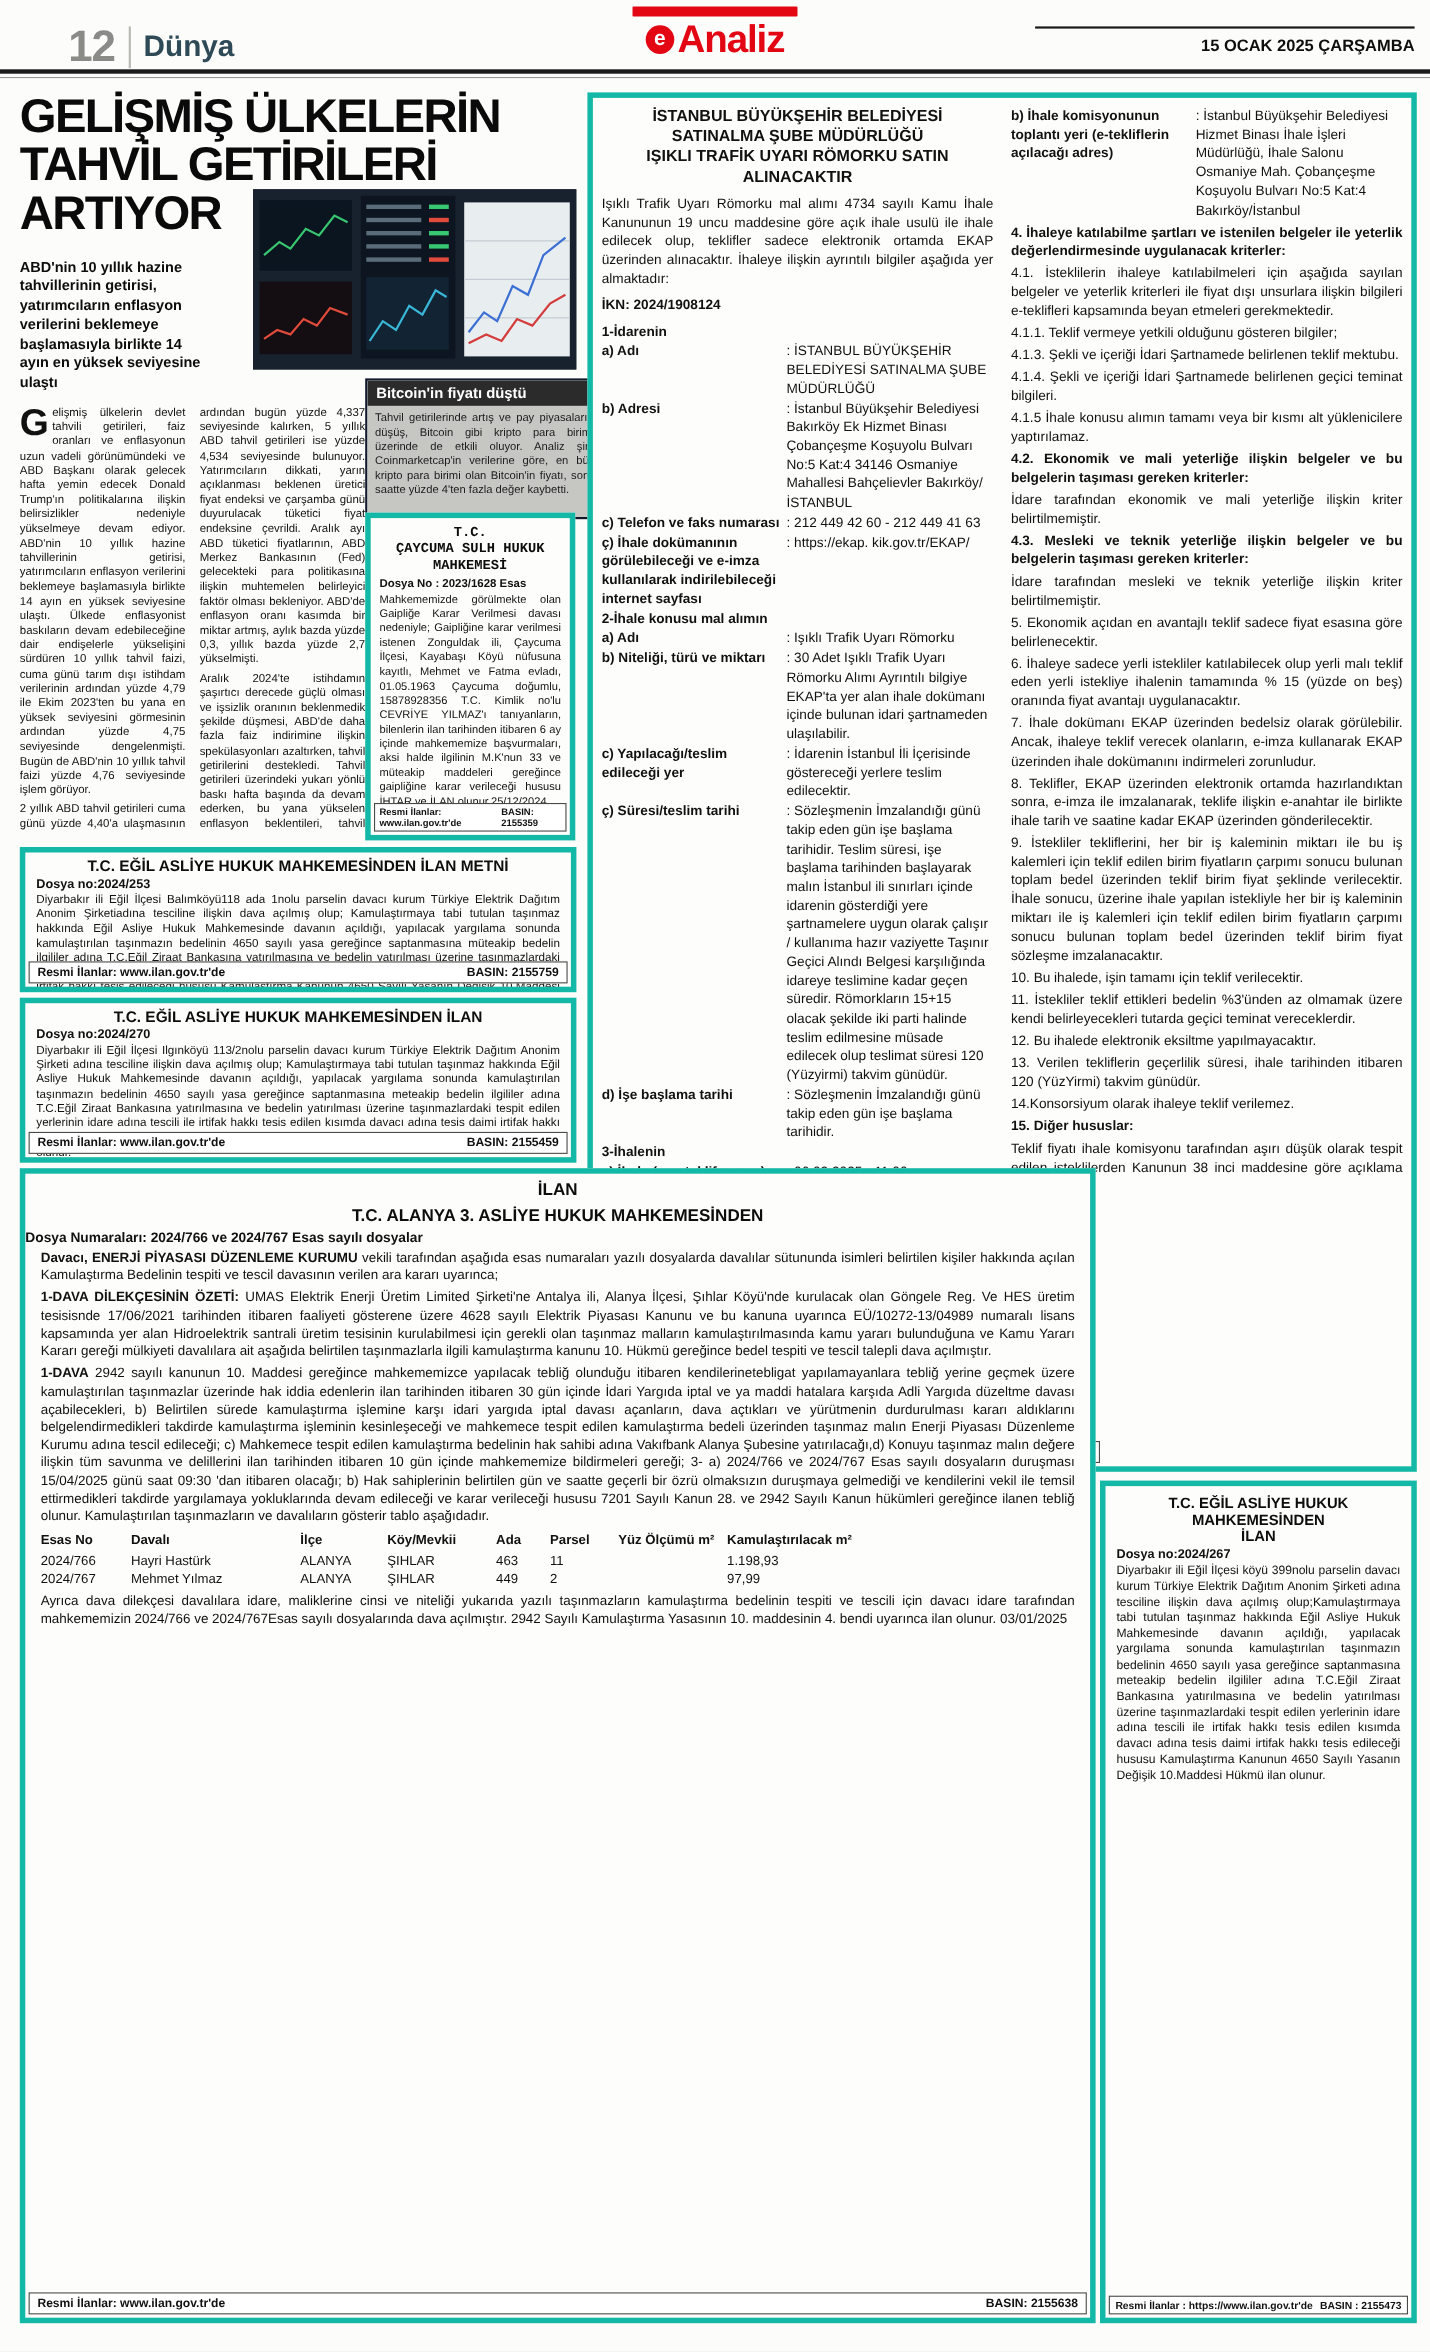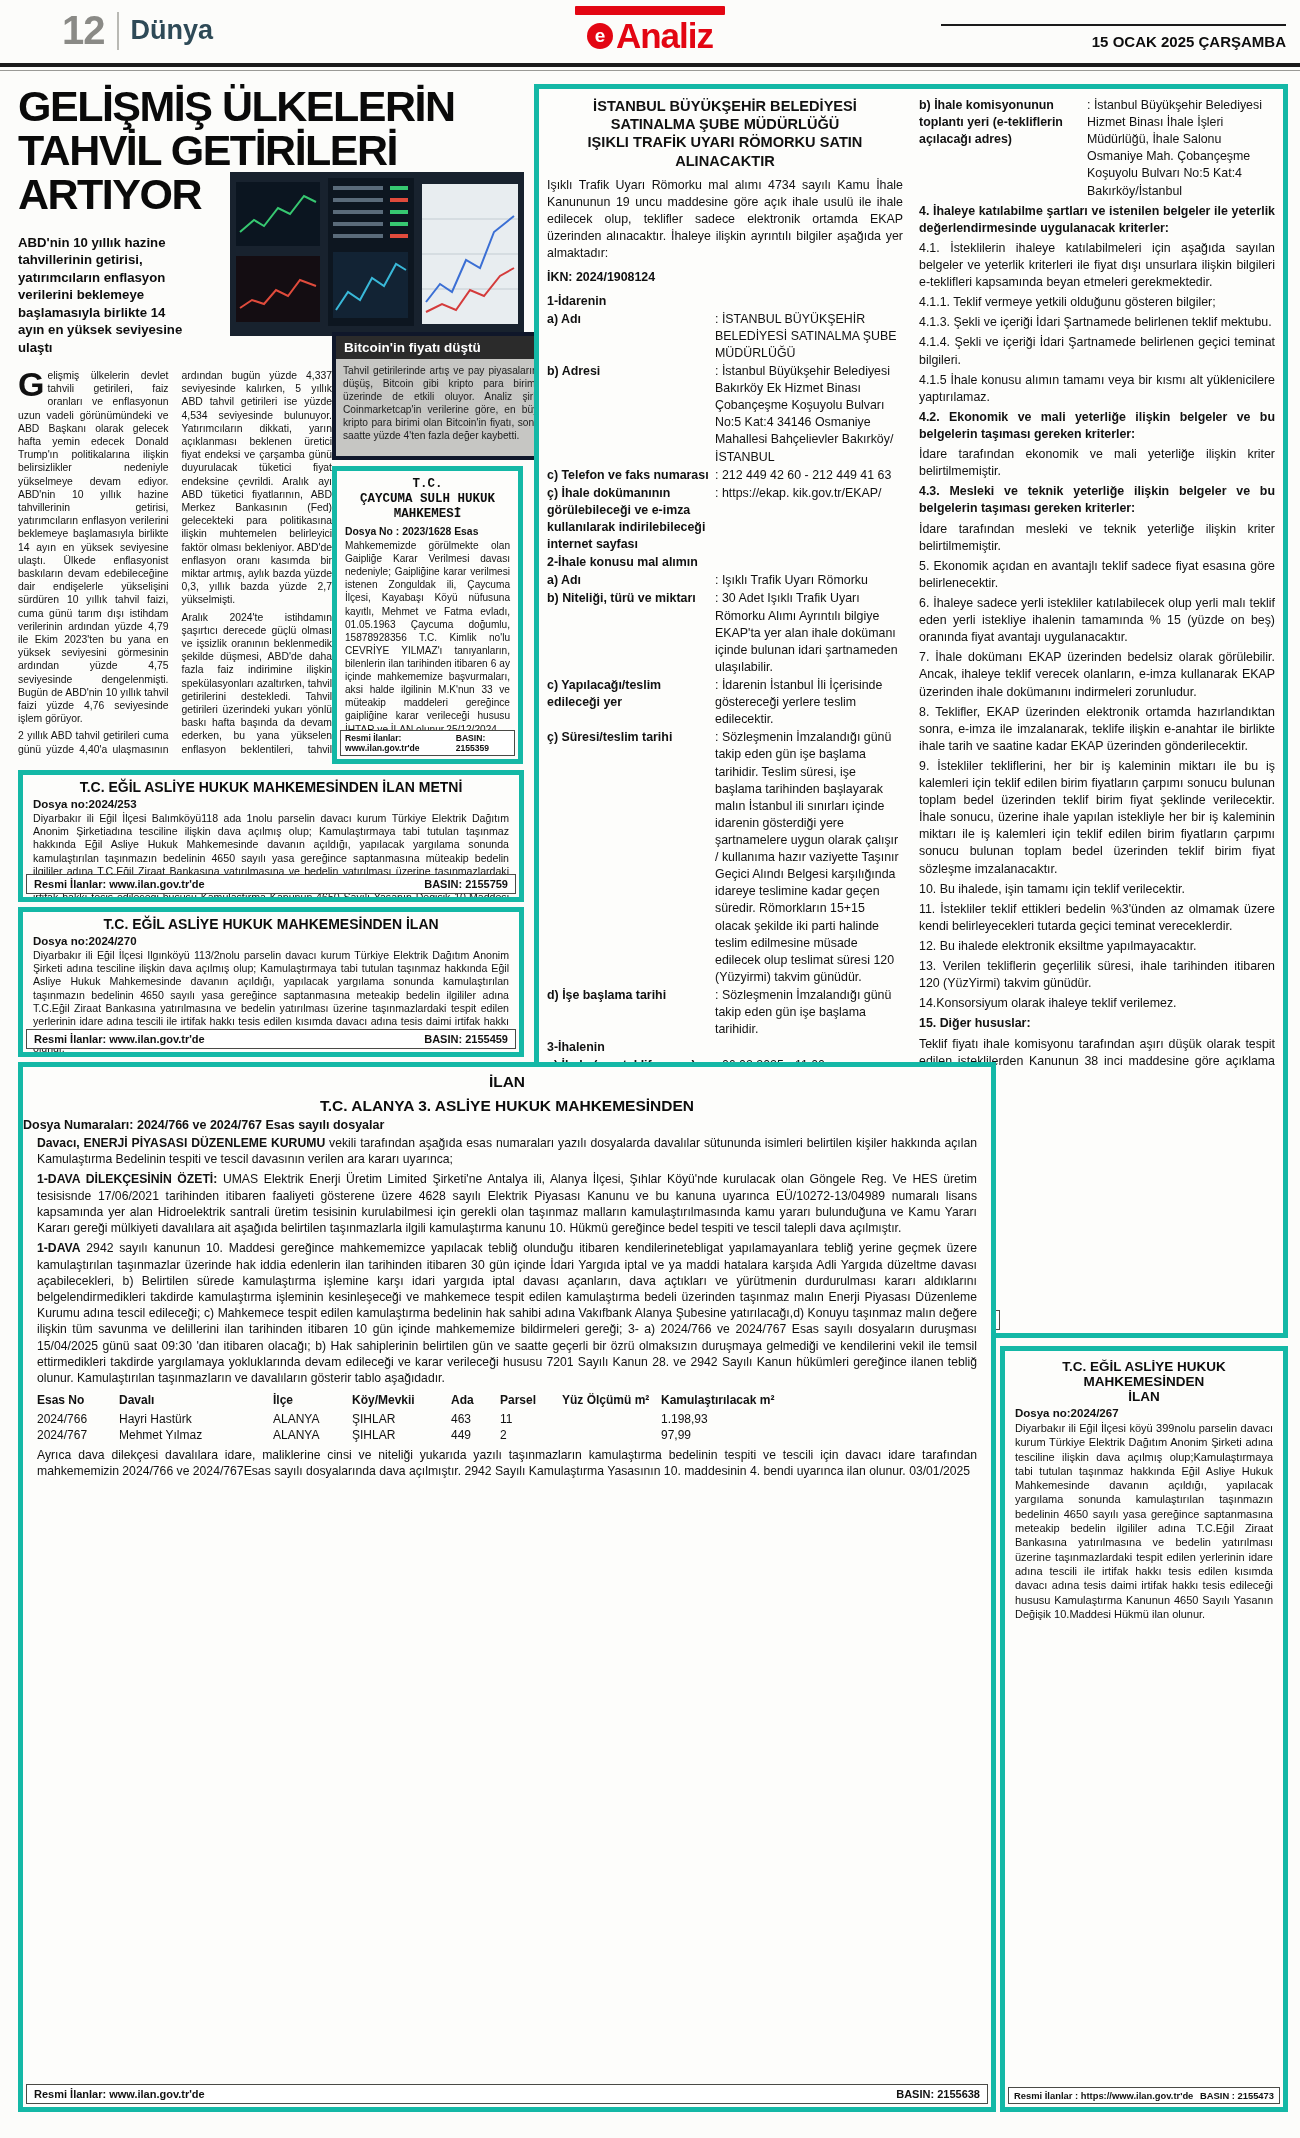--- a/index.html
+++ b/index.html
@@ -1,21 +1,21 @@
 <!DOCTYPE html>
 <html lang="tr"><head>
 <meta charset="utf-8">
 <style>
   html,body{margin:0;padding:0;background:#e9e9e5;}
   #page{position:relative;width:1300px;height:2138px;background:#fcfcfa;margin:0 auto;
         font-family:"Liberation Sans","DejaVu Sans",sans-serif;color:#111;overflow:hidden;}
 
   
   header{position:absolute;left:0;top:0;width:100%;height:78px;}
-  .hdr-left{position:absolute;left:62px;top:8px;display:flex;align-items:center;gap:12px;justify-content:space-between;}
+  .hdr-left{position:absolute;left:62px;top:20px;display:flex;align-items:center;gap:12px;justify-content:space-between;}
   .hdr-num{font-size:40px;font-weight:bold;color:#8a8a86;letter-spacing:-1px;}
   .hdr-sep{width:2px;height:38px;background:#b9b9b4;display:inline-block;}
   .hdr-section{font-size:27px;font-weight:bold;color:#2e4a57;}
   .brand{position:absolute;left:50%;top:6px;transform:translateX(-50%);text-align:center;}
   .brand-tag{height:9px;width:150px;background:#e30613;margin:0 auto 1px auto;border-radius:1px;}
   .brand-row{display:flex;align-items:center;justify-content:center;gap:3px;}
   .brand-icon{width:26px;height:26px;border-radius:50%;background:#e30613;color:#fff;
               font-weight:900;font-size:19px;display:flex;align-items:center;justify-content:center;}
   .brand-text{color:#e30613;font-size:35px;font-weight:900;letter-spacing:-1px;}
   .hdr-date-wrap{position:absolute;right:14px;top:24px;text-align:right;}
@@ -44,21 +44,21 @@
   .photo{position:absolute;left:212px;top:88px;width:294px;height:164px;margin:0;background:#18222e;}
   .lede{position:absolute;left:0;top:150px;width:168px;margin:0;font-size:13.2px;font-weight:bold;
         line-height:1.32;text-align:left;color:#0d0d0d;}
   .article-body{position:absolute;left:0;top:285px;width:314px;height:394px;
                 column-count:2;column-gap:13px;font-size:10.4px;line-height:1.27;
                 text-align:justify;overflow:hidden;}
   .apara{margin:0 0 4px 0;}
   .apara.first::first-letter{float:left;font-size:34px;line-height:26px;font-weight:bold;padding:2px 3px 0 0;}
 
   
-  .bitcoin{position:absolute;left:332px;top:332px;width:228px;height:128px;border:4px solid #0f172a;
+  .bitcoin{position:absolute;left:332px;top:344px;width:228px;height:128px;border:2px solid #0f172a;
            box-sizing:border-box;overflow:hidden;}
   .bitcoin-title{background:#2b2b2b;color:#fff;font-weight:bold;font-size:13.5px;padding:4px 8px;}
   .bitcoin-body{background:#c6c6c3;color:#1c1c1c;font-size:10.2px;line-height:1.28;
                 padding:5px 7px;text-align:justify;height:100%;}
 
   
   .caycuma{left:332px;top:466px;width:191px;height:298px;}
   .caycuma .ntitle{font-size:12.5px;line-height:1.2;margin:6px 6px 4px 6px;font-family:Liberation Mono, monospace;}
   .caycuma .nbody{font-size:10.1px;margin:2px 8px;}
   .caycuma .ncase{font-size:10.4px;margin:2px 8px 0 8px;}

